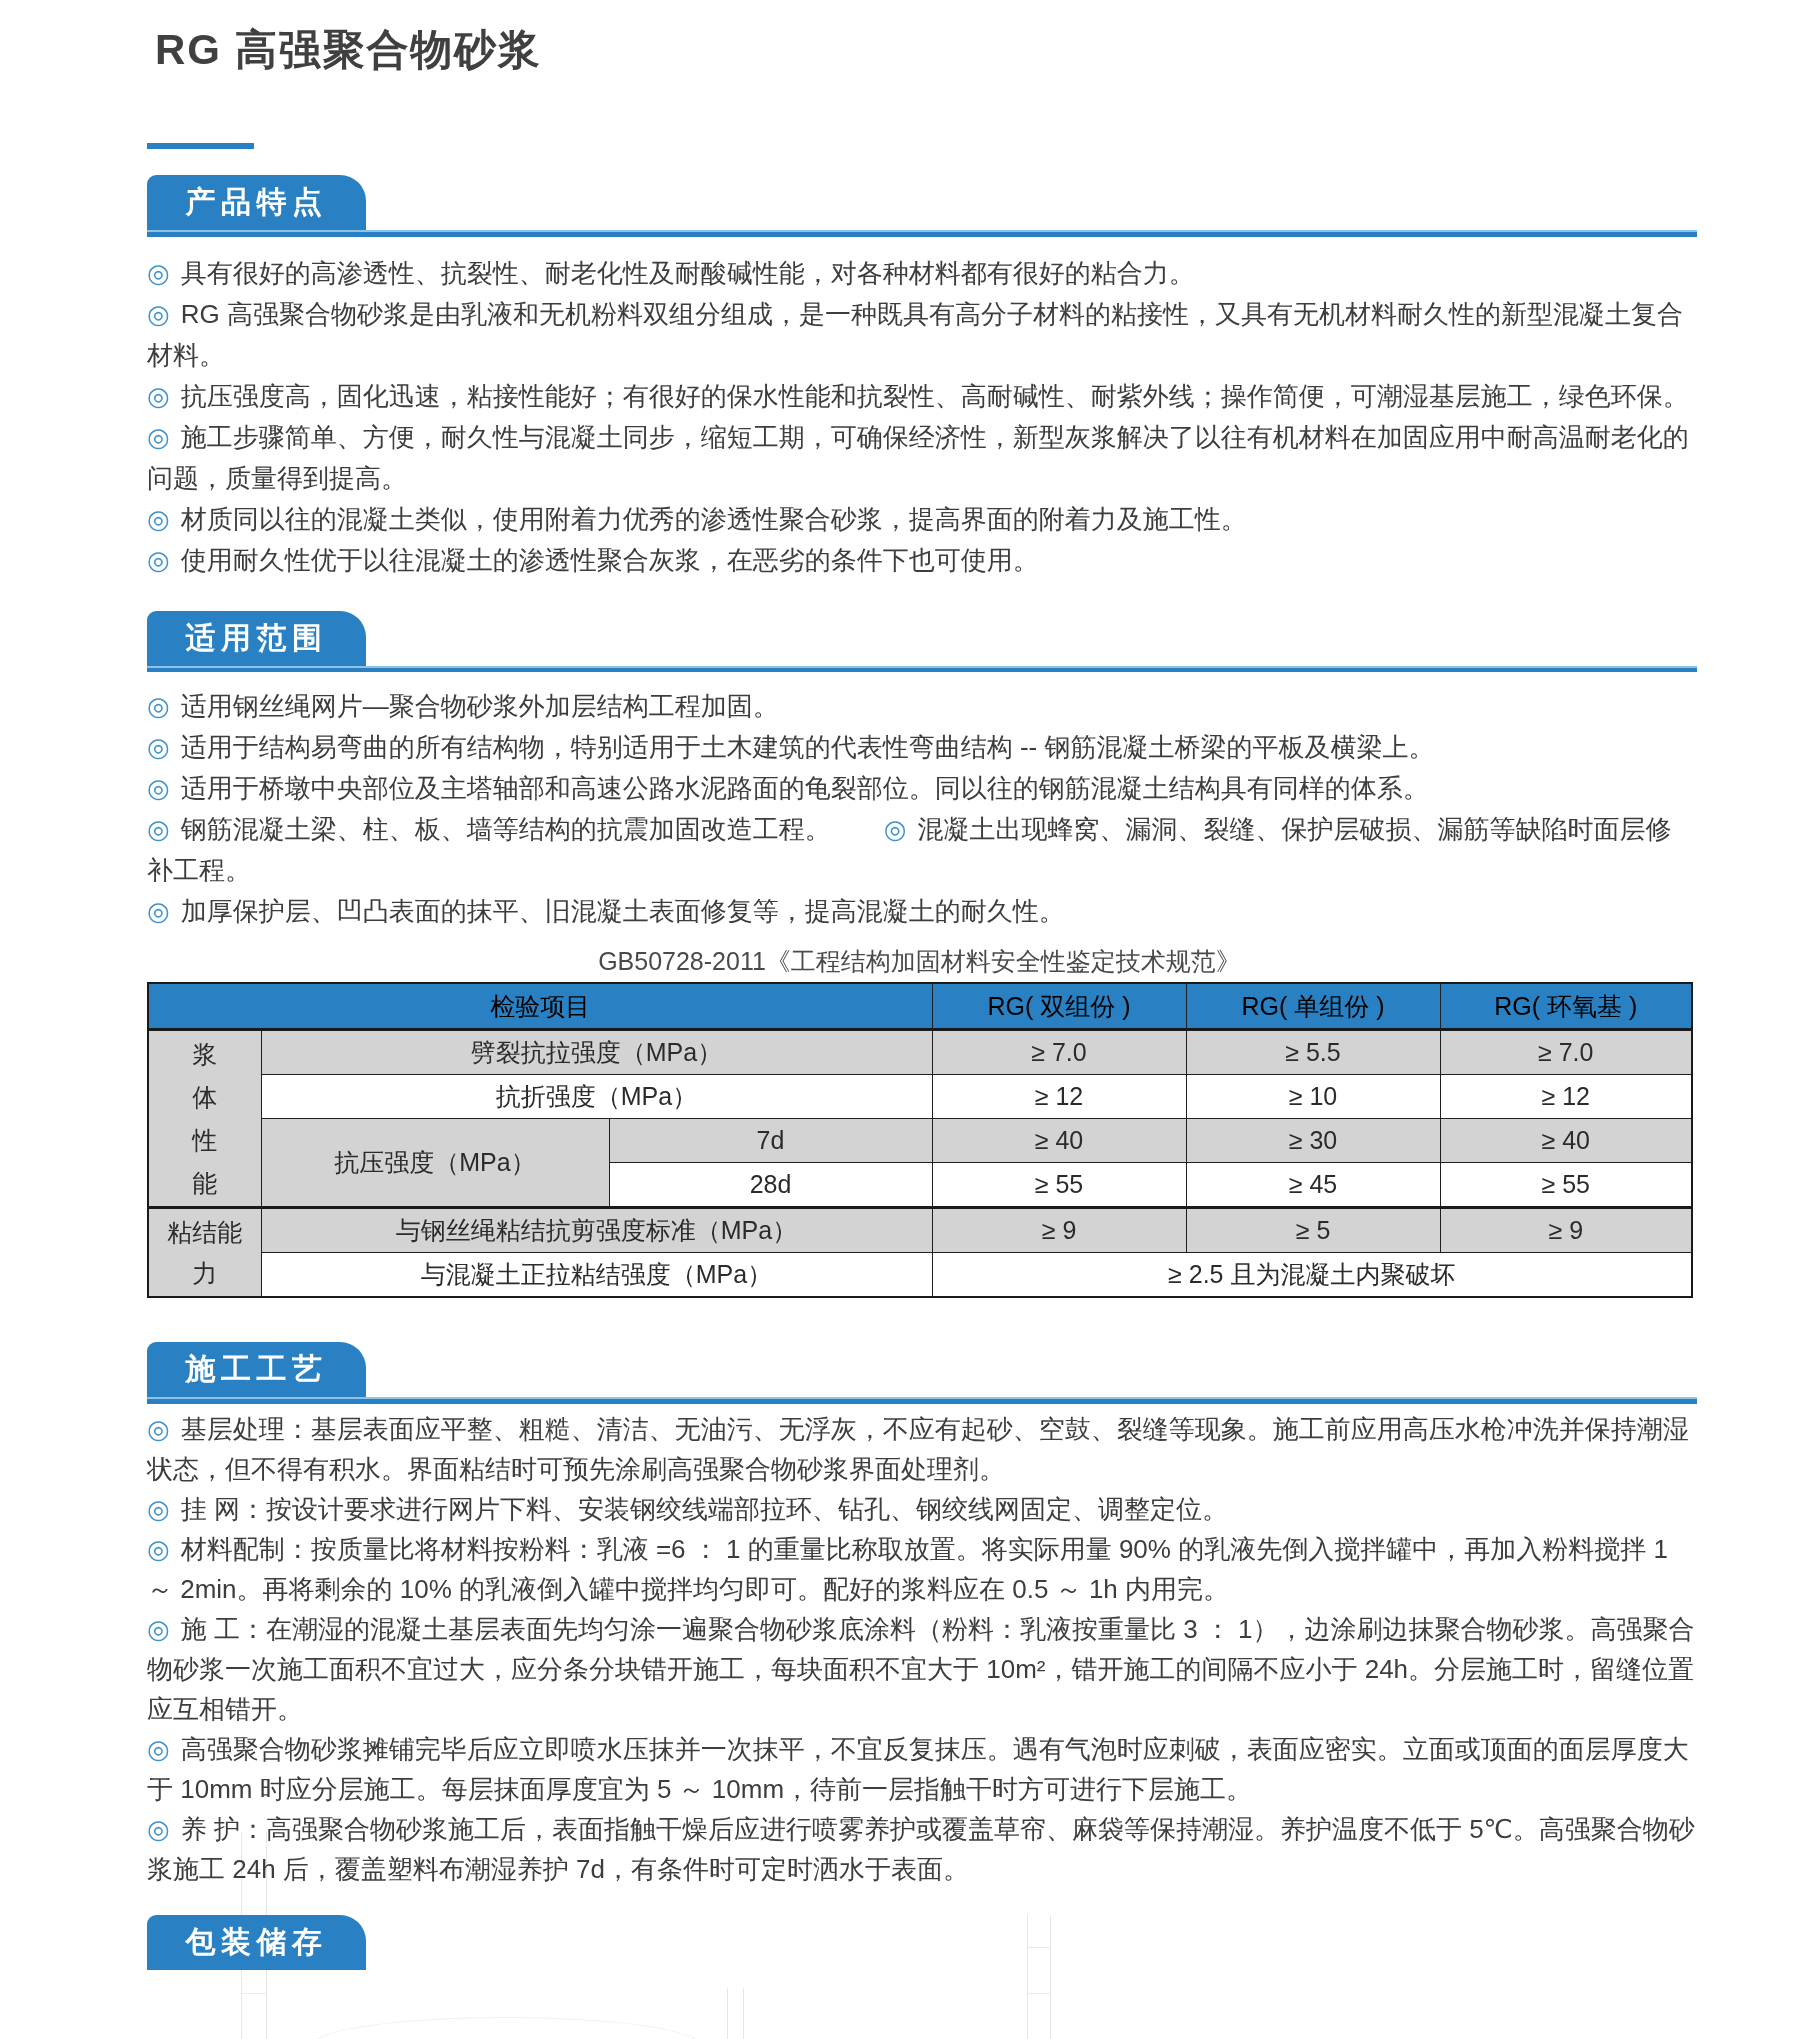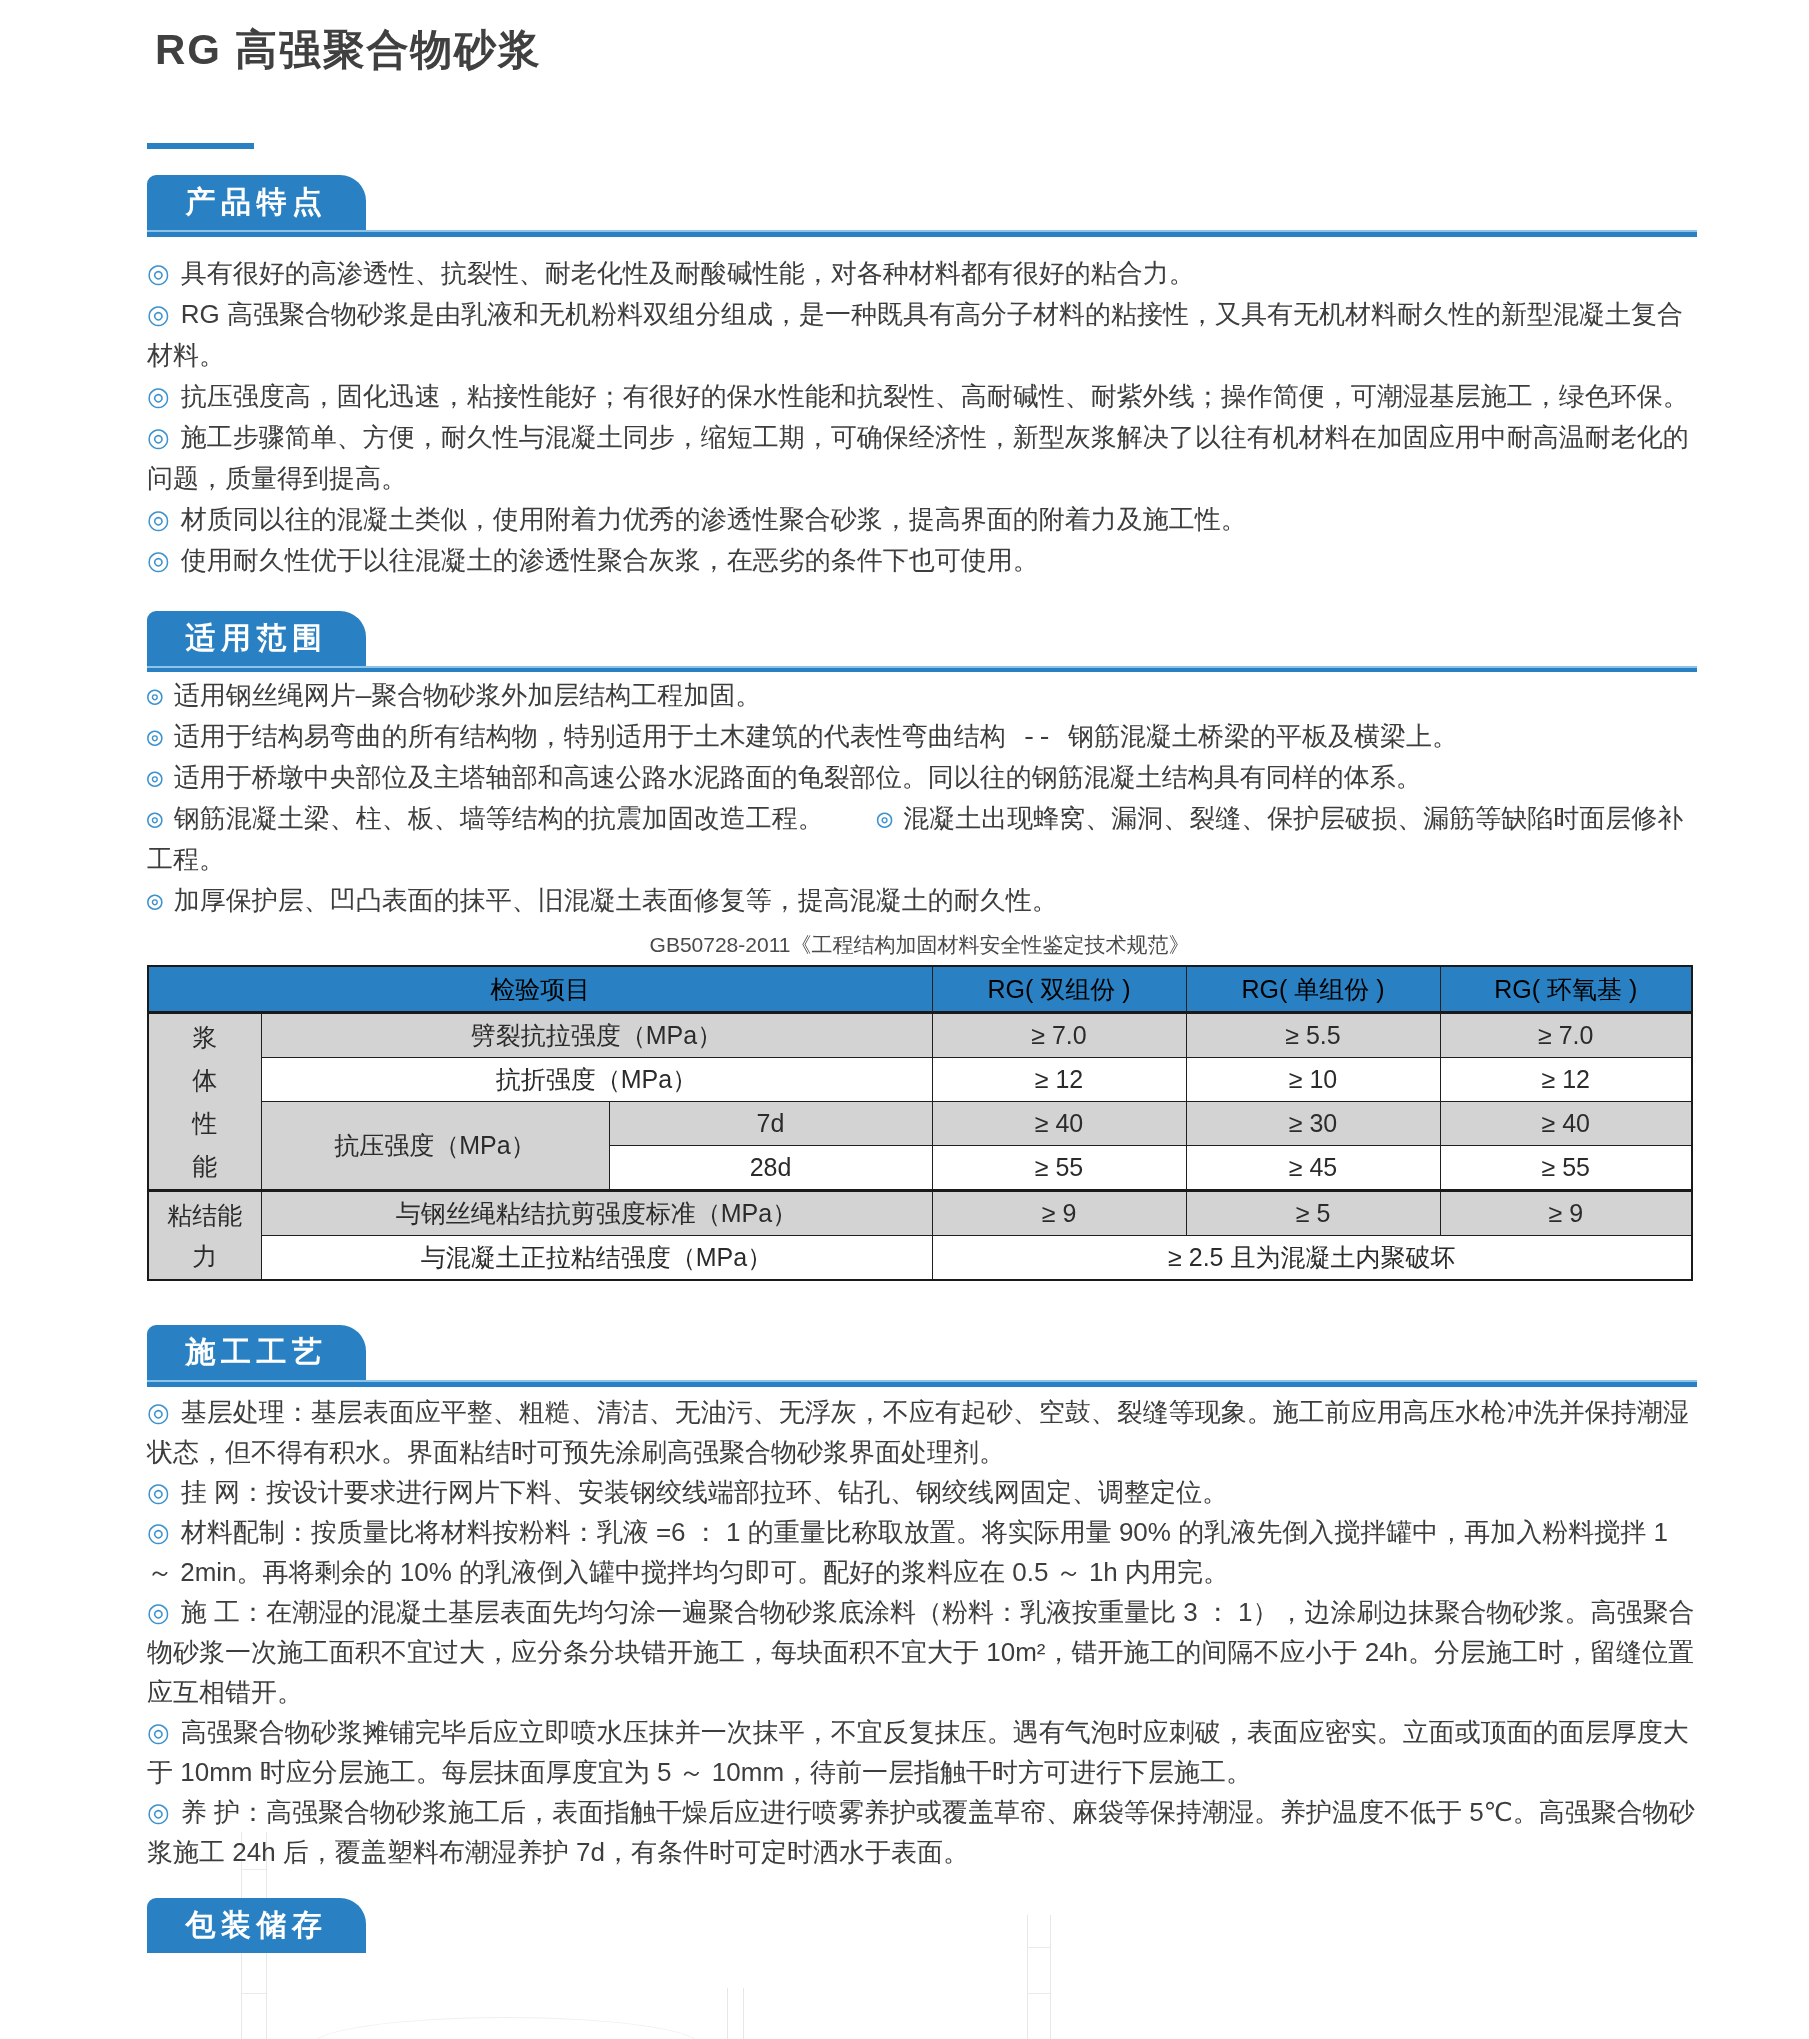--- a/index.html
+++ b/index.html
@@ -19,40 +19,40 @@
   .sec-badge span{color:#ffffff;font-size:30px;font-weight:bold;letter-spacing:5.5px;}
   .sec-rule{height:6.4px;width:100%;
             background:linear-gradient(to bottom,#8cc3e6 0,#8cc3e6 1.8px,#2980c3 1.8px,#2980c3 100%);}
   
   .blist{font-size:26px;line-height:41px;}
   .blist.tight{line-height:40px;}
   .bullet{}
   .mark{color:#3f93cd;margin-right:11px;font-size:26px;}
   .mark.second{margin-left:53px;}
   
-  .tbl-caption{font-size:21px;color:#4a4a4a;text-align:center;margin-top:1px;
+  .tbl-caption{font-size:25px;color:#4a4a4a;text-align:center;margin-top:9px;
                line-height:41px;width:1545px;}
   table.perf{border-collapse:collapse;table-layout:fixed;width:1545px;
              font-size:25px;color:#2b2b2b;}
   table.perf th,table.perf td{border:1.8px solid #1f1f1f;text-align:center;
              vertical-align:middle;padding:0;overflow:hidden;}
   table.perf{border:2.8px solid #1a1a1a;}
   table.perf thead th{background:#2980c3;color:#000000;font-weight:normal;
              height:44px;border-bottom:3.7px solid #1a1a1a;}
   table.perf td{height:43px;background:#ffffff;}
   tr.gray td{background:#d3d3d3;}
   td.bg-gray{background:#d3d3d3 !important;}
   tr.sep td{border-top:3.7px solid #1a1a1a;}
   .vtext{display:inline-block;width:29px;line-height:43px;word-break:break-all;}
   .wrap2{display:inline-block;width:92px;line-height:41px;word-break:break-all;}
   
   .mt-sec1{margin-top:26px;}
   .mt-feat{margin-top:16px;}
   .mt-sec2{margin-top:30px;}
-  .mt-scope{margin-top:5px;font-family:Liberation Mono, monospace;}
+  .mt-scope{margin-top:14px;}
   .mt-sec3{margin-top:18.4px;}
   .mt-sec4{margin-top:44px;}
   .mt-proc{margin-top:5.5px;}
   .mt-sec5{margin-top:26px;}
   
   .wm{position:absolute;left:0;top:0;width:1809px;height:2040px;z-index:0;pointer-events:none;}
   .wm .pylon{position:absolute;border-left:1.8px solid #e7e7e7;border-right:1.8px solid #e7e7e7;}
   .wm .rung{position:absolute;left:0;right:0;height:0;border-top:1.8px solid #eaeaea;}
   .wm .arc{position:absolute;border:1.8px solid #efefef;border-bottom:none;
            border-radius:50% 50% 0 0;}

